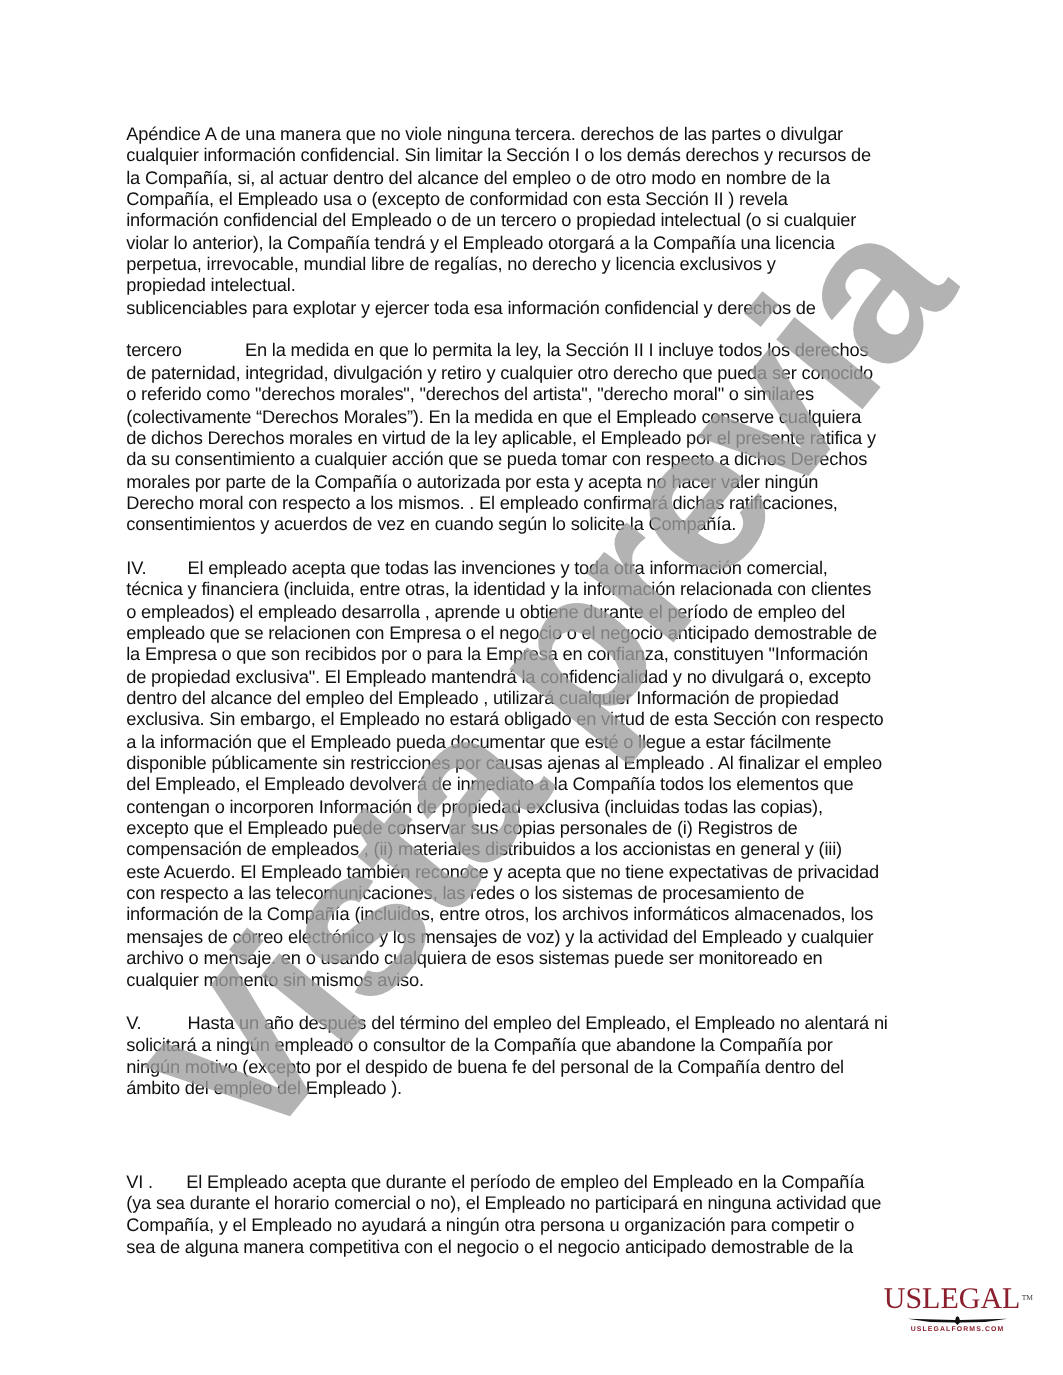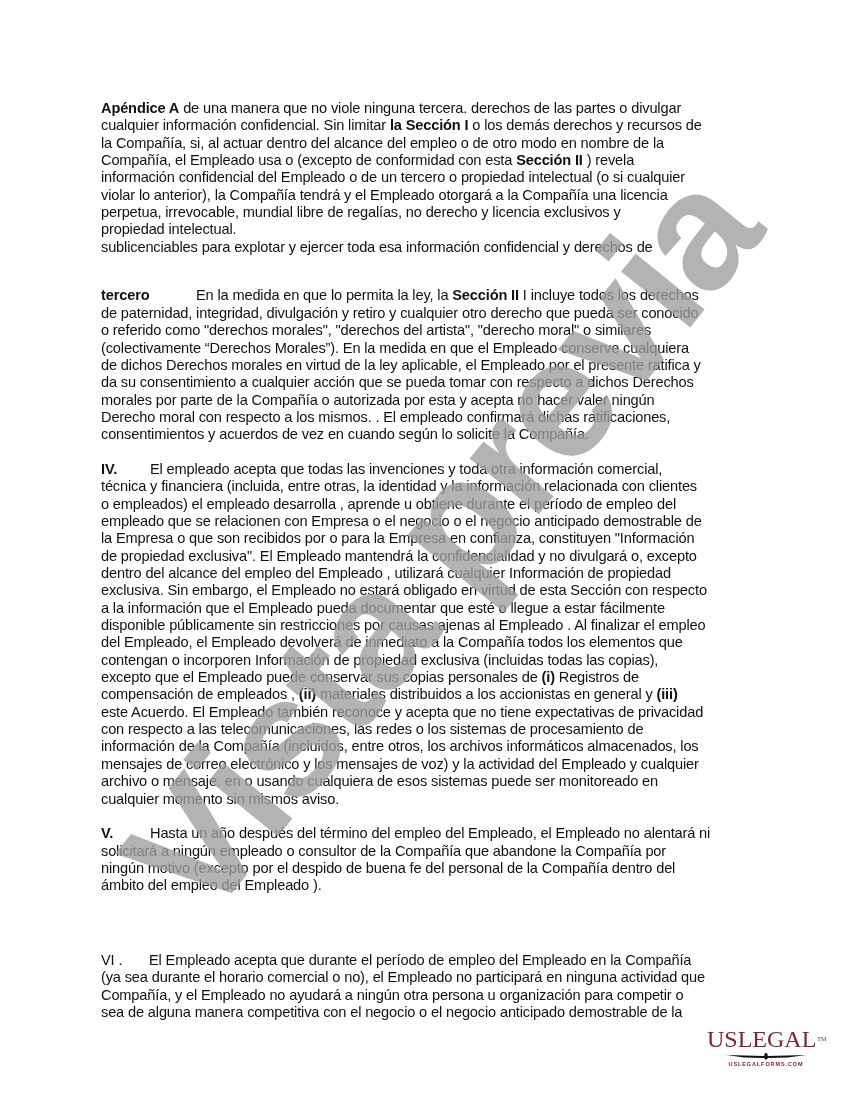--- a/index.html
+++ b/index.html
@@ -9,22 +9,22 @@
     background: #ffffff;
   }
   .content {
     position: absolute; left: 101px; top: 100px; width: 660px;
     font-family: "Liberation Sans", sans-serif;
     font-size: 14.6px; line-height: 17.35px; color: #111111;
     letter-spacing: -0.15px;
   }
   .para { margin: 0 0 17.4px 0; white-space: normal; }
   .line { display: block; white-space: nowrap; }
-  b { font-weight: bold; }
-  .tab1 { display: inline-block; width: 95px; margin-top: 14px; }
+  b { font-weight: normal; }
+  .tab1 { display: inline-block; width: 95px; }
   .tab2 { display: inline-block; width: 49px; }
   .tab3 { display: inline-block; width: 48px; margin-top: 40px; }
 
   .watermark {
     position: absolute; left: -60px; top: 460px; width: 1000px;
     text-align: center;
     font-family: "Liberation Sans", sans-serif; font-weight: bold;
     font-size: 168px; line-height: 168px; letter-spacing: -4px;
     color: #9e9e9e; opacity: 0.78;
     transform: rotate(-51deg); transform-origin: 50% 50%;

